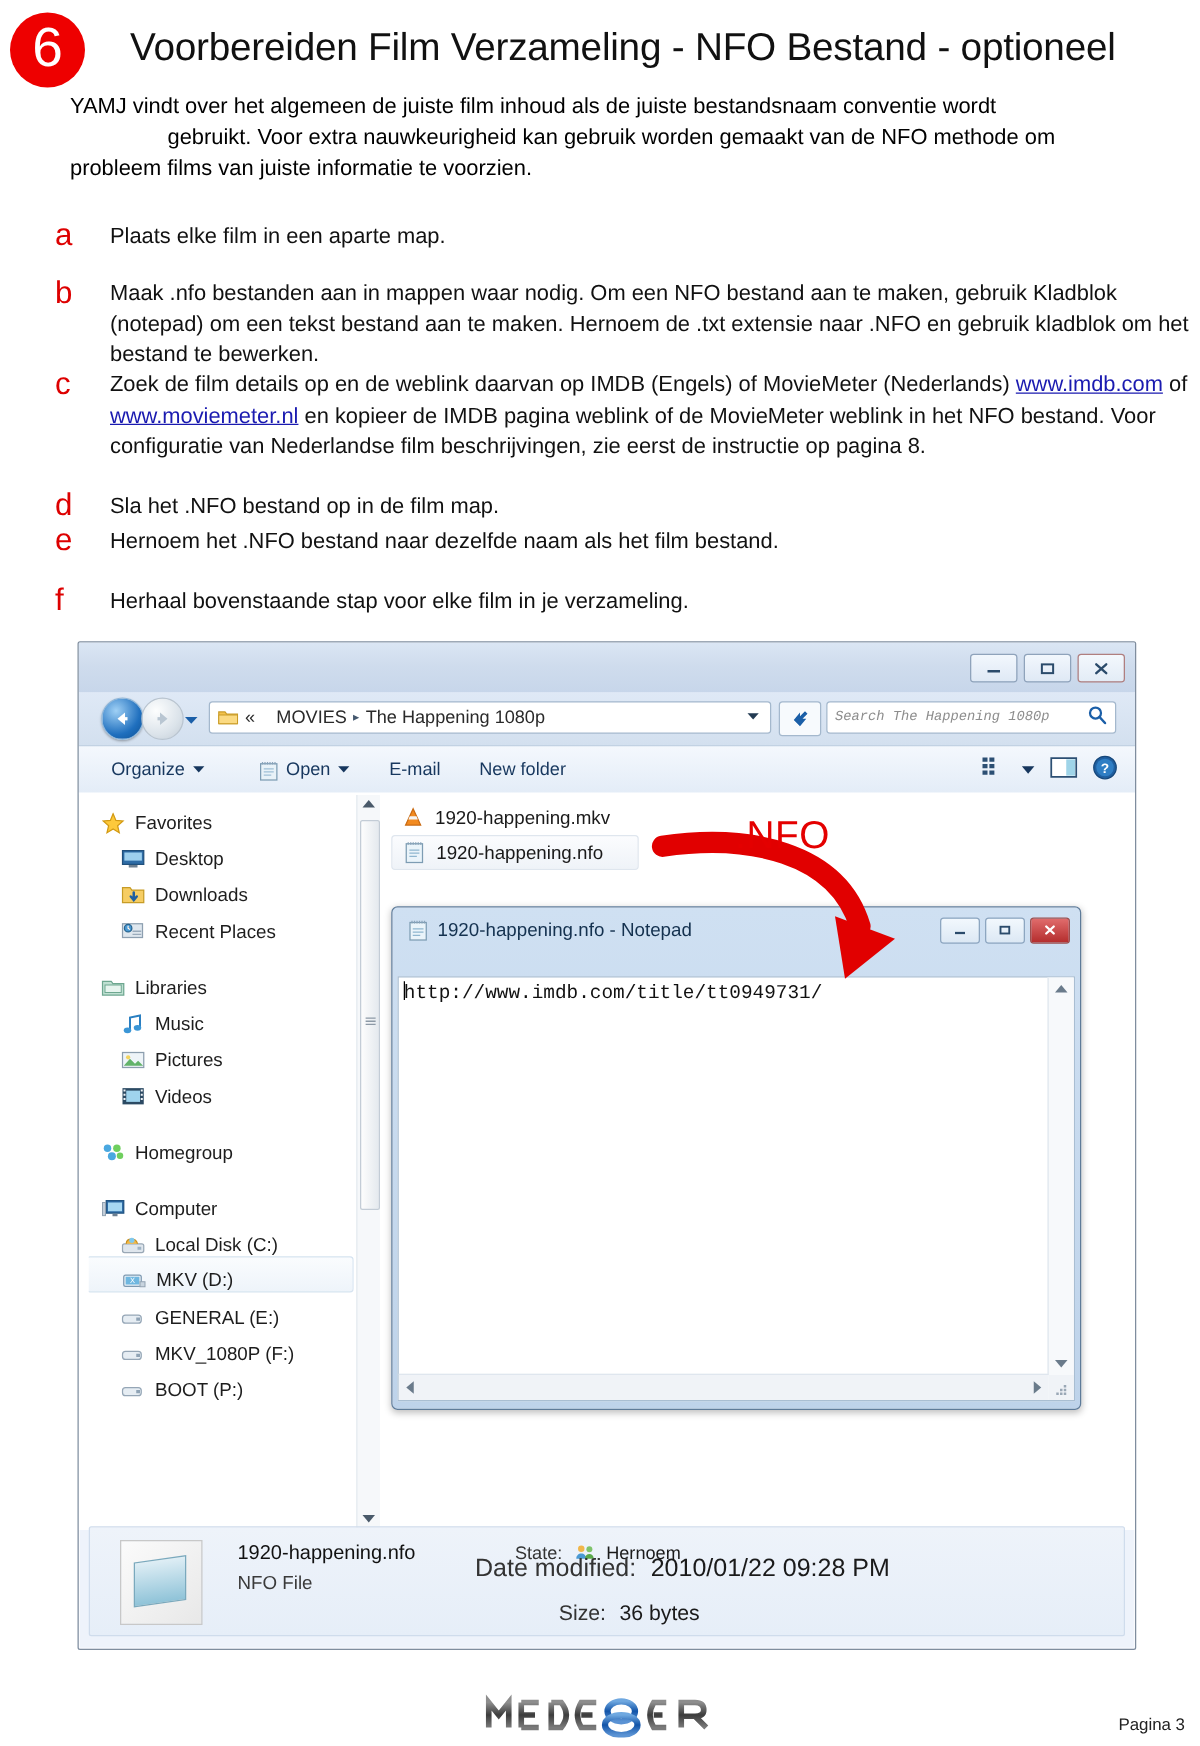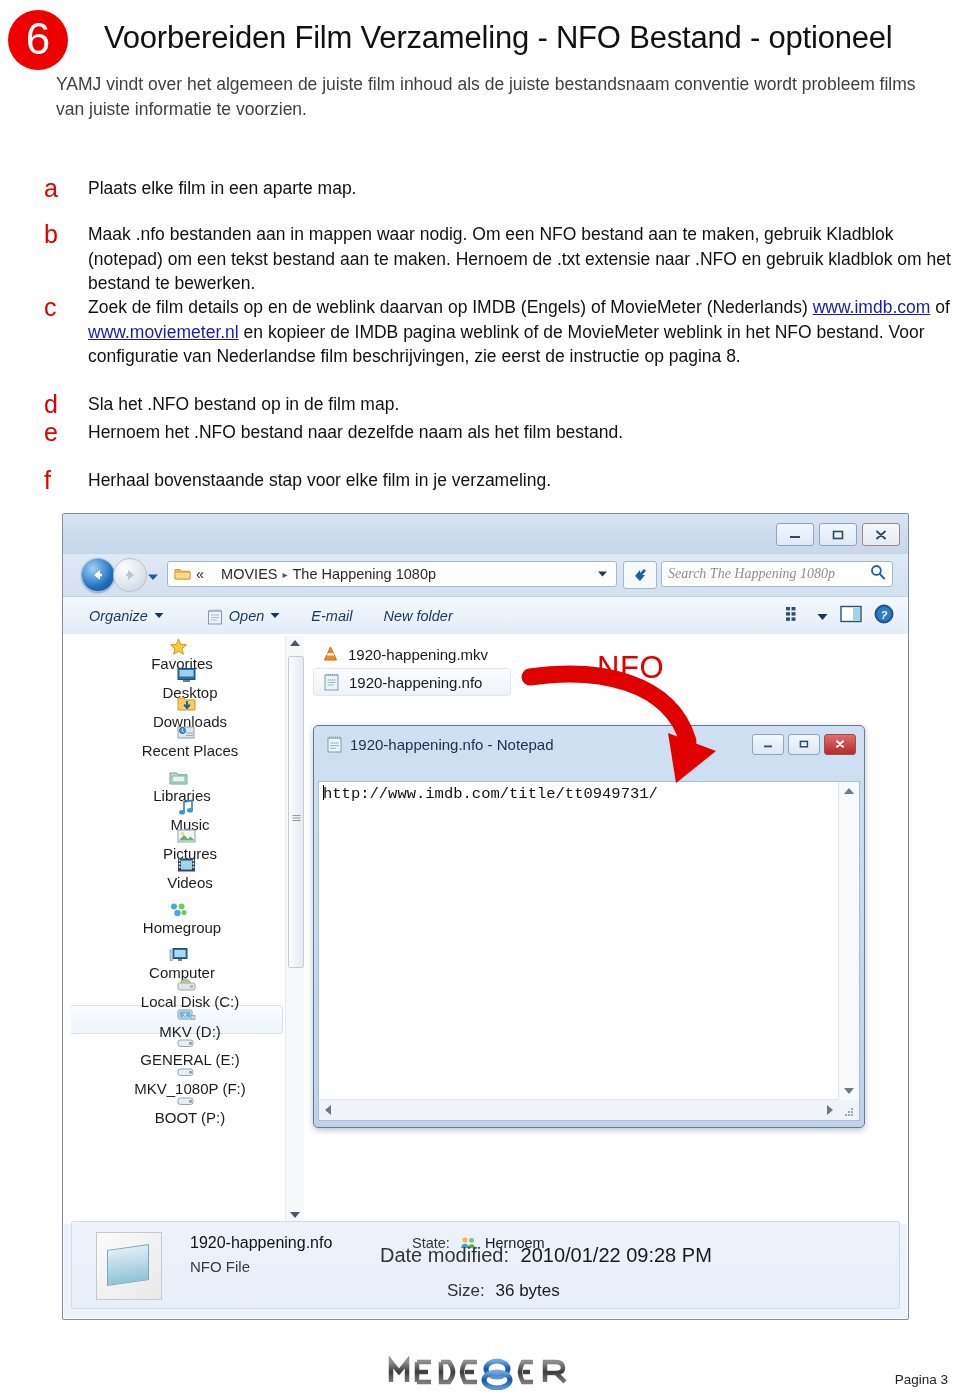--- a/index.html
+++ b/index.html
@@ -17,21 +17,21 @@
     font-family:"Liberation Sans",sans-serif;font-weight:400;
   }
   .title{
     position:absolute;left:104px;top:12px;width:850px;
     font-size:31px;line-height:40px;color:#111;letter-spacing:-0.2px;
     white-space:nowrap;
   }
   
   .intro{
     position:absolute;left:56px;top:72px;width:890px;
-    font-size:17.5px;line-height:25px;color:#404040;
+    font-size:17.5px;line-height:25px;color:#000000;
   }
   .intro .ind{display:block;text-indent:78px;}
   
   .item{position:absolute;left:44px;width:912px;}
   .ltr{
     position:absolute;left:0;top:0;width:28px;text-align:left;
     color:#dd0000;font-size:25px;line-height:25px;
     font-family:"Liberation Sans",sans-serif;
   }
   .txt{
@@ -77,41 +77,41 @@
   .crumb-sep{margin:0 5px;color:#44586e;font-size:10px;}
   .addr-drop{margin-left:auto;color:#1b4f82;font-size:10px;padding-right:4px;}
   .refresh{position:absolute;left:560px;top:7px;width:32px;height:26px;
     border:1px solid #a4b8cd;border-radius:3px;background:#f7fafd;
     display:flex;align-items:center;justify-content:center;}
   .searchbox{
     position:absolute;left:598px;top:7px;width:232px;height:26px;
     background:#fff;border:1px solid #a4b8cd;border-radius:3px;
     display:flex;align-items:center;padding:0 6px;box-sizing:border-box;
   }
-  .searchbox .sph{font-size:14px;color:#8d8d8d;font-style:italic;
-    font-family:Liberation Serif, serif;}
+  .searchbox .sph{font-size:11px;color:#8d8d8d;font-style:italic;
+    font-family:Liberation Mono, monospace;}
   .searchbox .mag{margin-left:auto;}
   .exp-toolbar{
     position:absolute;left:0;top:82px;width:100%;height:38px;
     background:linear-gradient(to bottom,#f4f8fd,#e3ecf7);
     border-top:1px solid #c2d2e3;border-bottom:1px solid #b9cade;
-    display:flex;align-items:center;font-style:italic;
+    display:flex;align-items:center;
   }
   .tb-item{display:flex;align-items:center;font-size:14.5px;color:#17375e;
     padding:0 9px;height:100%;}
   .tb-item .cap{margin-right:6px;}
   .tb-caret{font-size:9px;color:#17375e;}
   .tb-right{margin-left:auto;display:flex;align-items:center;padding-right:14px;gap:12px;}
   .exp-body{position:absolute;left:0;top:120px;width:100%;bottom:95px;background:#fff;}
   .navpane{
     position:absolute;left:8px;top:4px;width:212px;bottom:2px;background:#fff;
     overflow:hidden;
   }
-  .nav-item{display:flex;align-items:center;height:29px;font-size:15px;color:#1d1d1d;
-    padding-left:26px;flex-direction:column;}
+  .nav-item{display:flex;align-items:flex-end;height:29px;font-size:15px;color:#1d1d1d;
+    padding-left:26px;}
   .nav-item.root{padding-left:10px;font-weight:400;}
   .nav-item .nico{width:20px;height:17px;margin-right:7px;flex:0 0 auto;position:relative;}
   .nav-item.sel{background:linear-gradient(to bottom,#fafcfe,#eef4fa);
     border:1px solid #d5e3f0;border-radius:3px;margin-left:-2px;padding-left:28px;height:27px;}
   .nav-gap{height:16px;}
   .nav-scroll{position:absolute;left:222px;top:2px;width:18px;bottom:2px;
     background:#f6f8fa;border-left:1px solid #e4eaf0;}
   .ns-thumb{position:absolute;left:2px;top:20px;width:14px;height:310px;
     background:linear-gradient(to right,#fdfdfd,#e4e9ee);border:1px solid #c3ccd6;border-radius:2px;}
   .ns-grip{position:absolute;left:50%;top:50%;transform:translate(-50%,-50%);
@@ -186,20 +186,21 @@
 
 <div class="doc">
 
   <div class="hdr">
     <div class="badge">6</div>
     <div class="title">Voorbereiden Film Verzameling - NFO Bestand - optioneel</div>
   </div>
 
   <div class="intro">
     <span>YAMJ vindt over het algemeen de juiste film inhoud als de juiste bestandsnaam conventie wordt</span>
+    <span class="ind">gebruikt. Voor extra nauwkeurigheid kan gebruik worden gemaakt van de NFO methode om</span>
     <span>probleem films van juiste informatie te voorzien.</span>
   </div>
 
   <div class="item" style="top:176px;">
     <div class="ltr">a</div>
     <div class="txt">Plaats elke film in een aparte map.</div>
   </div>
 
   <div class="item" style="top:222px;">
     <div class="ltr">b</div>

